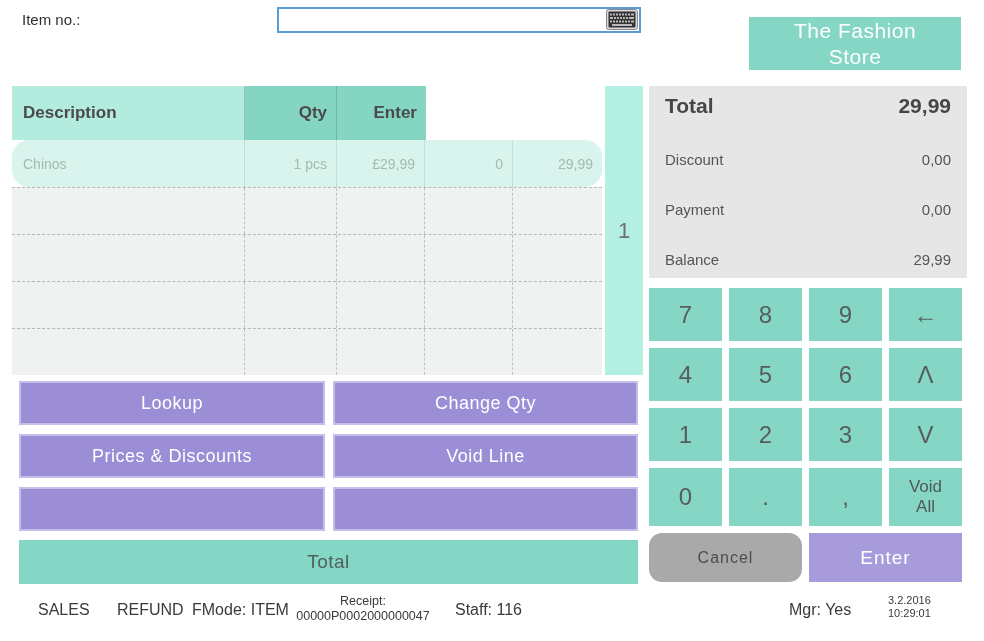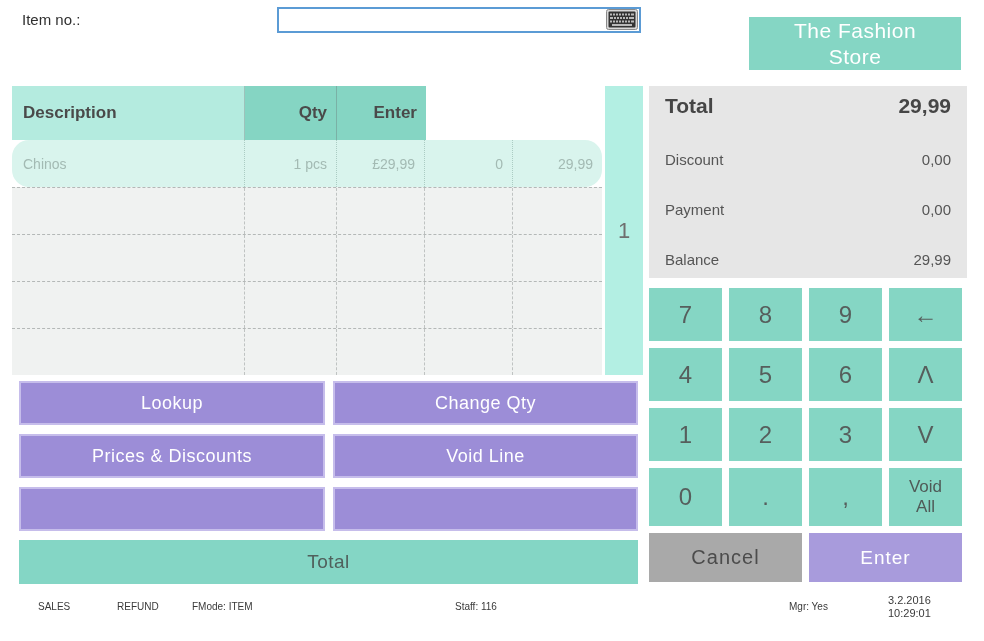--- a/index.html
+++ b/index.html
@@ -68,40 +68,40 @@
   }
   .key {
     background:#85d6c4; color:#565e5c; font-size:24px;
     display:flex; align-items:center; justify-content:center; cursor:pointer; user-select:none;
   }
   .key.small { font-size:17px; line-height:1.15; text-align:center; padding:0 12px; color:#4f5a57; }
   .action-row {
     position:absolute; left:649px; top:533px; width:313px; height:49px;
     display:grid; grid-template-columns:153px 153px; gap:7px;
   }
-  .cancel-btn { background:#a9a9a9; color:#4c4c4c; font-size:20px; display:flex; align-items:center; justify-content:center; cursor:pointer; letter-spacing:1px; }
+  .cancel-btn { background:#a9a9a9; color:#4c4c4c; font-size:16px; display:flex; align-items:center; justify-content:center; cursor:pointer; letter-spacing:1px;border-radius:13px; }
   .enter-btn  { background:#a89bdc; color:#ffffff; font-size:19px; display:flex; align-items:center; justify-content:center; cursor:pointer; letter-spacing:1px; }
 
   
   .fn-grid {
     position:absolute; left:19px; top:381px; width:619px;
     display:grid; grid-template-columns:306px 305px; grid-auto-rows:44px; column-gap:8px; row-gap:9px;
   }
   .fn-btn {
     background:#9c8dd7; border:2px solid #c6bdeb; color:#ffffff; font-size:18px;
     display:flex; align-items:center; justify-content:center; cursor:pointer; letter-spacing:0.5px;
   }
   .total-btn {
     position:absolute; left:19px; top:540px; width:619px; height:44px;
     background:#84d6c5; color:#50605c; font-size:19px;
     display:flex; align-items:center; justify-content:center; cursor:pointer; letter-spacing:0.5px;
   }
 
   
-  .status { position:absolute; font-size:10px; color:#3a3a3a; white-space:nowrap; }
+  .status { position:absolute; font-size:16px; color:#3a3a3a; white-space:nowrap; }
   .st-sales   { left:38px;  top:601px; }
   .st-refund  { left:117px; top:601px; }
   .st-fmode   { left:192px; top:601px; }
   .st-receipt { left:283px; top:594px; width:160px; text-align:center; font-size:12.5px; line-height:1.2; }
   .st-staff   { left:455px; top:601px; }
   .st-mgr     { left:789px; top:601px; }
   .st-dt      { left:888px; top:594px; font-size:11px; line-height:1.2; }
 </style>
 </head>
 <body>
@@ -239,20 +239,24 @@
     <div class="fn-btn">Prices &amp; Discounts</div>
     <div class="fn-btn">Void Line</div>
     <div class="fn-btn"></div>
     <div class="fn-btn"></div>
   </div>
   <div class="total-btn">Total</div>
 
   <div class="status st-sales">SALES</div>
   <div class="status st-refund">REFUND</div>
   <div class="status st-fmode">FMode: ITEM</div>
+  <div class="status st-receipt">
+    <div>Receipt:</div>
+    <div>00000P0002000000047</div>
+  </div>
   <div class="status st-staff">Staff: 116</div>
   <div class="status st-mgr">Mgr: Yes</div>
   <div class="status st-dt">
     <div>3.2.2016</div>
     <div>10:29:01</div>
   </div>
 
 </div>
 
 </body></html>

